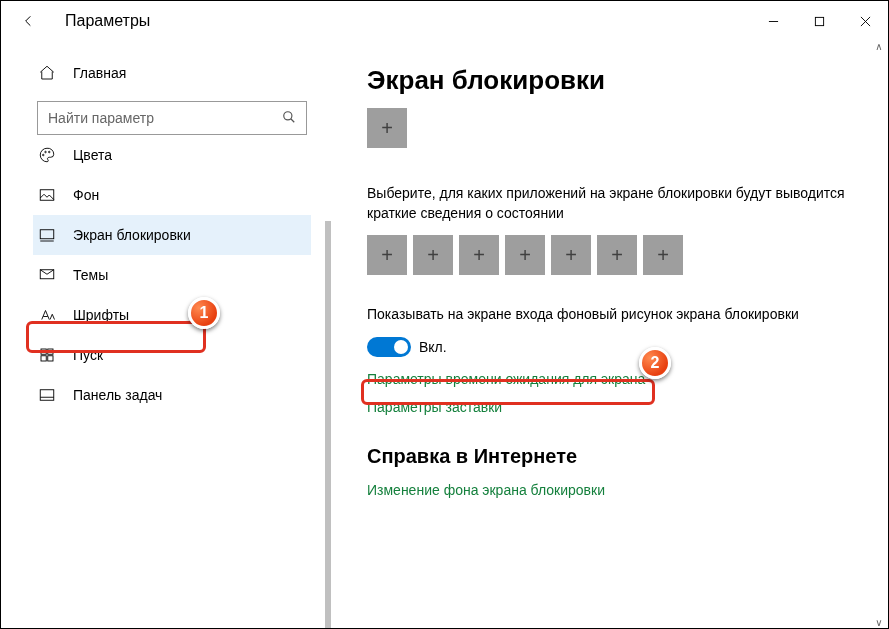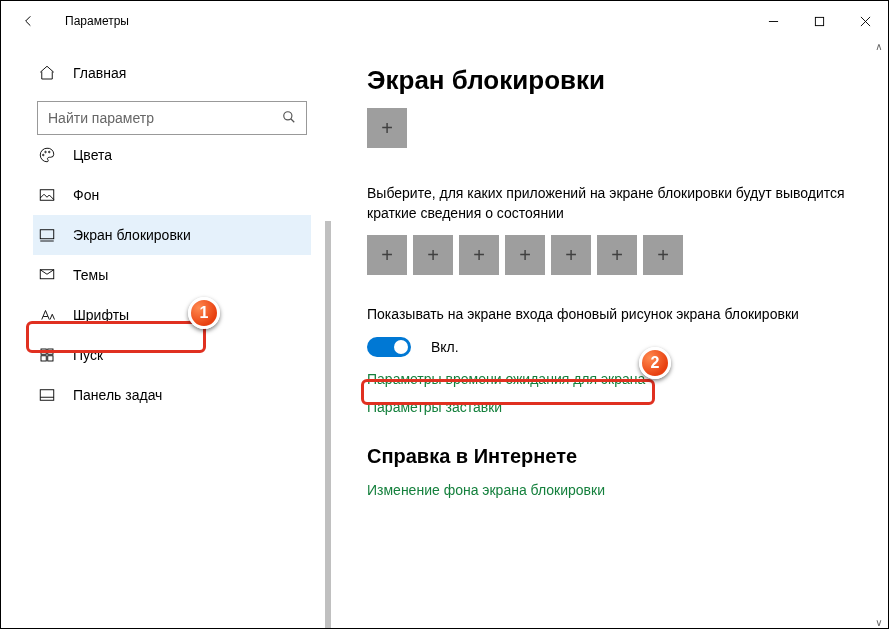--- a/index.html
+++ b/index.html
@@ -19,21 +19,21 @@
     height: 40px;
     display: flex;
     align-items: center;
     padding-left: 8px;
   }
   .back-btn {
     width: 40px; height: 40px;
     display: flex; align-items: center; justify-content: center;
     font-size: 16px;
   }
-  .title-text { margin-left: 16px; font-size: 12px; }
+  .title-text { margin-left: 16px; font-size: 16px; }
   .window-controls {
     margin-left: auto;
     display: flex;
   }
   .window-controls div {
     width: 46px; height: 30px;
     display: flex; align-items: center; justify-content: center;
     font-size: 12px;
   }
   
@@ -143,21 +143,21 @@
   }
   .body-text {
     font-size: 14px;
     margin-bottom: 12px;
     line-height: 1.4;
   }
   .desc2 { margin-top: 36px; }
   .toggle-row {
     display: flex;
     align-items: center;
-    gap: 20px;
+    gap: 8px;
     margin-bottom: 14px;
   }
   .toggle {
     width: 44px; height: 20px;
     border-radius: 10px;
     background: #0078d4;
     position: relative;
   }
   .toggle::after {
     content: "";

